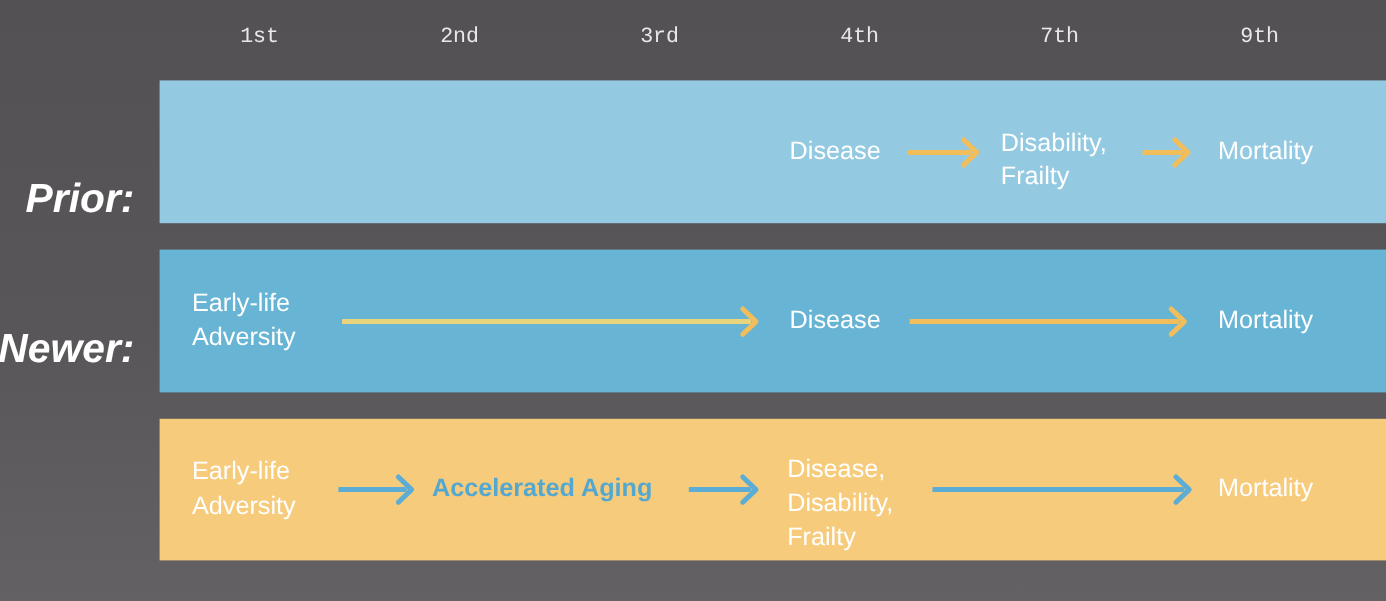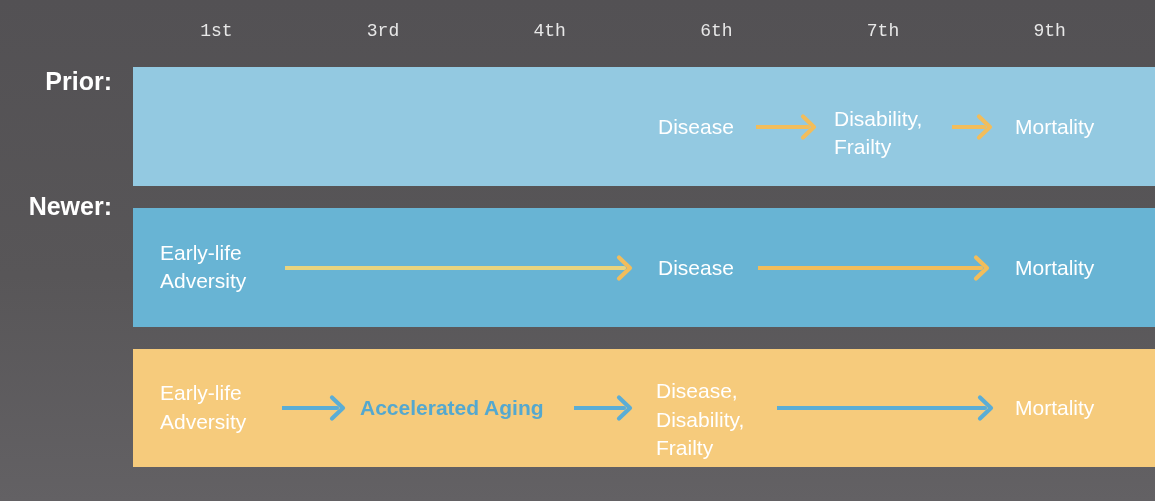--- a/index.html
+++ b/index.html
@@ -13,22 +13,22 @@
   .decade-header{
     position:absolute;left:133px;top:17px;width:1000px;height:28px;
     display:flex;align-items:center;font-family:Liberation Mono, monospace;
   }
   .decade-cell{
     flex:1;display:flex;justify-content:center;align-items:center;
     color:var(--header_text,#e8e8e8);font-size:18px;
   }
   .row-label{
     position:absolute;left:0;width:112px;
-    display:flex;align-items:flex-start;justify-content:flex-end;
-    color:var(--label_text,#fff);font-weight:bold;font-size:25px;
+    display:flex;align-items:flex-end;justify-content:flex-end;
+    color:var(--label_text,#fff);font-weight:bold;font-size:34px;font-style:italic;
   }
   .bar{
     position:absolute;left:133px;width:1060px;
   }
   .bar.prior{background:var(--prior_bar,#93c9e1);}
   .bar.newer{background:var(--newer_bar,#68b4d4);}
   .bar.latest{background:var(--latest_bar,#f6cb7c);}
   .cell{
     position:absolute;top:50%;
     transform:translateY(calc(-50% + var(--dy,0px)));
@@ -49,23 +49,23 @@
   .arrow.pale .shaft{stroke:var(--arrow_yellow_pale,#e9d47e);}
   .arrow.blue .shaft,.arrow.blue .head{stroke:var(--arrow_blue,#5badd5);}
 </style>
 </head>
 <body>
 
 <div class="canvas">
 
   <div class="decade-header">
     <div class="decade-cell">1st</div>
+    <div class="decade-cell">2nd</div>
     <div class="decade-cell">3rd</div>
     <div class="decade-cell">4th</div>
-    <div class="decade-cell">6th</div>
     <div class="decade-cell">7th</div>
     <div class="decade-cell">9th</div>
   </div>
 
   <div class="row-label" style="top:67px;height:119px">
     <span>Prior:</span>
   </div>
   <div class="bar prior" style="top:67px;height:119px">
     <div class="cell" style="left:525px">Disease</div>
     <svg class="arrow" style="left:623px" width="61" height="30" viewBox="0 0 61 30">

